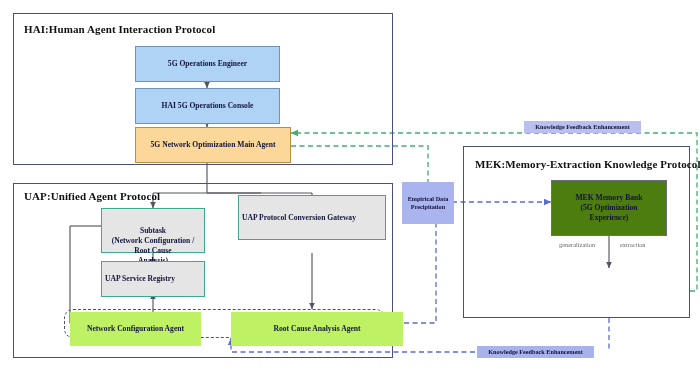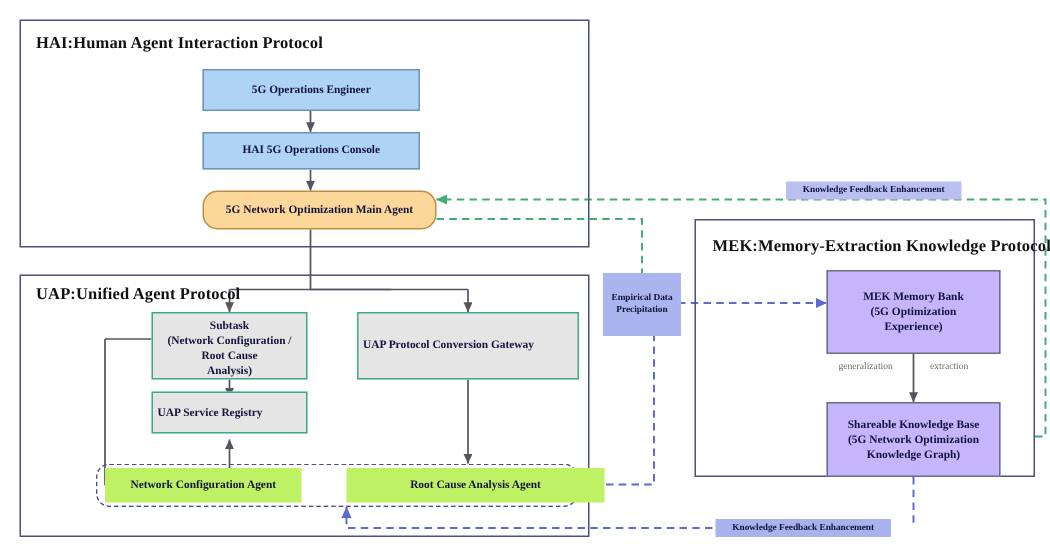--- a/index.html
+++ b/index.html
@@ -48,41 +48,41 @@
     position: absolute;
     box-sizing: border-box;
     display: flex;
     align-items: center;
     justify-content: center;
     text-align: center;
     font-weight: bold;
     font-size: 7.6px;
     line-height: 1.32;
     color: #12123a;
-    padding: 3px 3px;
+    padding: 17px 3px;
   }
   .node.blue {
     background: #aed3f4;
     border: 1.1px solid #6d94b8;
   }
   .node.orange {
     background: #fbd79a;
     border: 1.1px solid #b8903f;
   }
   .node.orange-noborder {
     background: #bef264;
     border: none;
   }
   .node.teal {
     background: #e5e5e5;
     border: 1.1px solid #3fa98e;
     justify-content: space-between;
   }
   .node.pink {
-    background: #c4b5fd;
+    background: #4d7c0f;
     border: 1.2px solid #6d6d82;
   }
 
   
   .agent-group {
     position: absolute;
     box-sizing: border-box;
     border: 1.4px dashed #4a4f80;
     border-radius: 9px;
     background: transparent;
@@ -173,32 +173,32 @@
     </g>
   </svg>
 
   <div class="panel" style="left:13px; top:13px; width:380px; height:152px;"></div>
   <div class="panel-title" style="left:24px; top:23px;">HAI:Human Agent Interaction Protocol</div>
 
   <div class="node blue" style="left:135px; top:46px; width:145px; height:28px;">5G Operations Engineer</div>
 
   <div class="node blue" style="left:135px; top:88px; width:145px; height:25px;">HAI 5G Operations Console</div>
 
-  <div class="node orange" style="left:135px; top:127px; width:156px; height:26px;border-radius:10px;">5G Network Optimization Main Agent</div>
+  <div class="node orange" style="left:135px; top:127px; width:156px; height:26px;">5G Network Optimization Main Agent</div>
 
   <div class="panel" style="left:13px; top:183px; width:380px; height:175px;"></div>
   <div class="panel-title" style="left:24px; top:190px;">UAP:Unified Agent Protocol</div>
 
   <div class="node teal" style="left:101px; top:208px; width:104px; height:45px; flex-direction:column;">
     <span>Subtask</span>
     <span>(Network Configuration / Root Cause</span>
     <span>Analysis)</span>
   </div>
 
-  <div class="node teal" style="left:238px; top:208px; width:148px; height:45px;">UAP Protocol Conversion Gateway</div>
+  <div class="node teal" style="left:238px; top:195px; width:148px; height:45px;">UAP Protocol Conversion Gateway</div>
 
   <div class="node teal" style="left:101px; top:261px; width:104px; height:28px;">UAP Service Registry</div>
 
   <div class="agent-group" style="left:64px; top:309px; width:321px; height:29px;"></div>
 
   <div class="node orange-noborder" style="left:70px; top:312px; width:131px; height:23px;">Network Configuration Agent</div>
 
   <div class="node orange-noborder" style="left:231px; top:312px; width:172px; height:23px;">Root Cause Analysis Agent</div>
 
   <div class="panel" style="left:463px; top:146px; width:227px; height:172px;"></div>
@@ -206,25 +206,20 @@
 
   <div class="node pink" style="left:551px; top:180px; width:116px; height:56px; flex-direction:column;">
     <span>MEK Memory Bank</span>
     <span>(5G Optimization</span>
     <span>Experience)</span>
   </div>
 
   <div class="edge-note" style="left:559px; top:241px;">generalization</div>
   <div class="edge-note" style="left:620px; top:241px;">extraction</div>
 
-  <div class="node pink" style="left:551px; top:268px; width:116px; height:50px; flex-direction:column;">
-    <span>Shareable Knowledge Base</span>
-    <span>(5G Network Optimization</span>
-    <span>Knowledge Graph)</span>
-  </div>
 
   <div class="link-label block" style="left:402px; top:182px; width:52px; height:42px; flex-direction:column;">
     <span>Empirical Data</span>
     <span>Precipitation</span>
   </div>
 
   <div class="link-label lav-light" style="left:524px; top:121px; width:117px; height:12px;">Knowledge Feedback Enhancement</div>
 
   <div class="link-label lav-mid" style="left:477px; top:346px; width:117px; height:12px;">Knowledge Feedback Enhancement</div>
 

